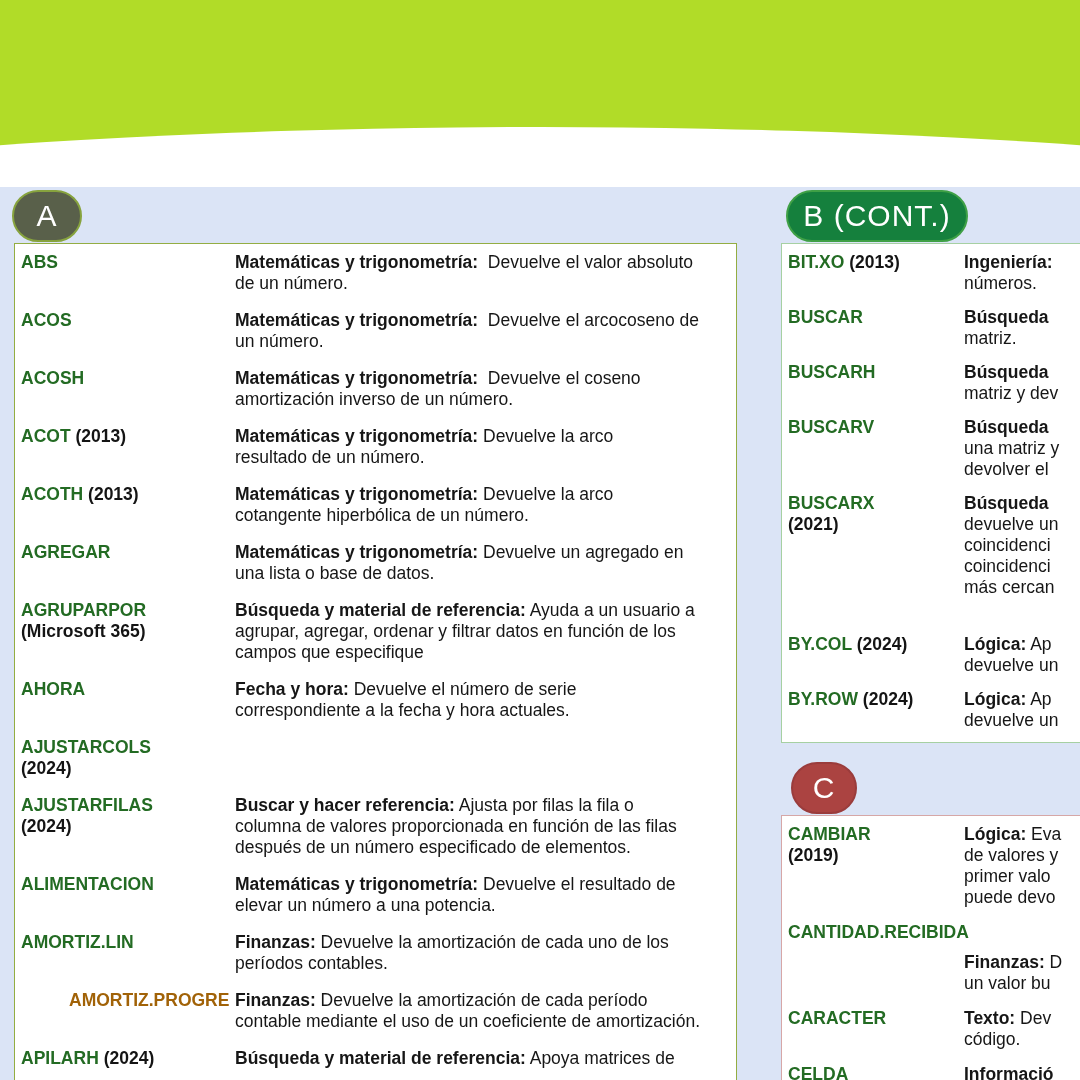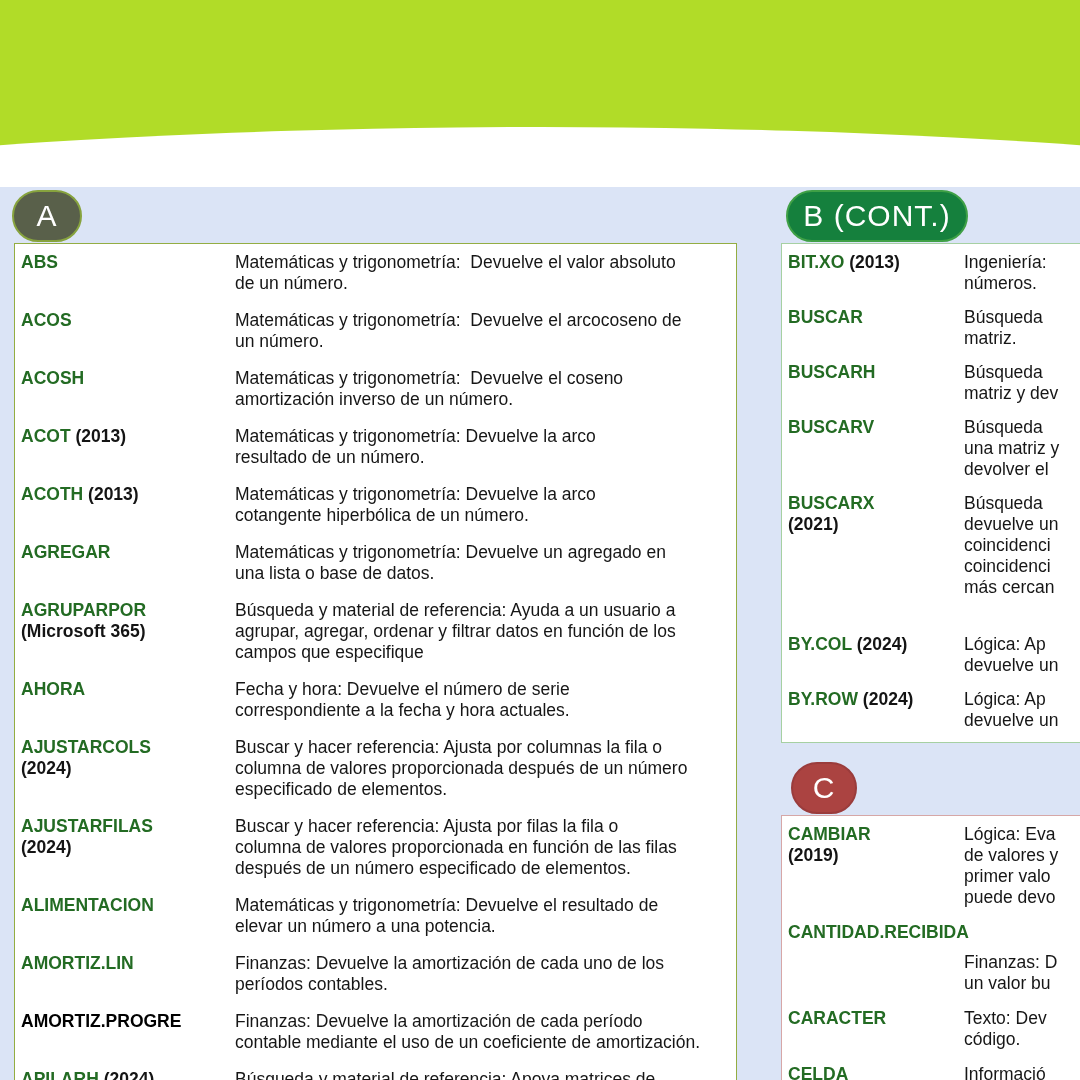--- a/index.html
+++ b/index.html
@@ -38,21 +38,21 @@
   .table-c .row{margin-bottom:14px;}
   .table-b .row:nth-child(6){margin-top:36px;}
   .row.stacked{display:block;}
   .row.stacked .desc-cell{margin-left:176px;margin-top:9px;}
   .fn-cell{font-weight:bold;font-size:17.5px;line-height:21px;color:#236b23;white-space:nowrap;}
   .fn-name{color:#236b23;}
   .fn-suffix{color:#141414;white-space:pre;}
   .fn-name2{display:block;color:#141414;}
   .desc-cell{min-width:0;}
   .desc-line{font-size:17.5px;line-height:21px;color:#161616;white-space:pre;}
-  .desc-cat{font-weight:normal;}
+  .desc-cat{font-weight:bold;}
 </style>
 </head>
 <body>
 
 <div class="page" style="background: rgb(219, 228, 246);">
 
   <div class="hero">
     <div class="hero-green" style="background: rgb(177, 220, 40);"></div>
     <div class="hero-curve"></div>
   </div>
@@ -141,25 +141,20 @@
     <div class="desc-cell">
       <div class="desc-line"><b class="desc-cat">Fecha y hora:</b><span class="desc-rest"> Devuelve el número de serie</span></div>
     <div class="desc-line">correspondiente a la fecha y hora actuales.</div>
           </div>
   </div>
         <div class="row">
     <div class="fn-cell">
       <span class="fn-name" style="color: rgb(35, 107, 35);">AJUSTARCOLS</span>
       <span class="fn-name2">(2024)</span>
     </div>
-    <div class="desc-cell">
-      <div class="desc-line"><b class="desc-cat">Buscar y hacer referencia:</b><span class="desc-rest"> Ajusta por columnas la fila o</span></div>
-    <div class="desc-line">columna de valores proporcionada después de un número</div>
-            <div class="desc-line">especificado de elementos.</div>
-          </div>
   </div>
         <div class="row">
     <div class="fn-cell">
       <span class="fn-name" style="color: rgb(35, 107, 35);">AJUSTARFILAS</span>
       <span class="fn-name2">(2024)</span>
     </div>
     <div class="desc-cell">
       <div class="desc-line"><b class="desc-cat">Buscar y hacer referencia:</b><span class="desc-rest"> Ajusta por filas la fila o</span></div>
     <div class="desc-line">columna de valores proporcionada en función de las filas</div>
             <div class="desc-line">después de un número especificado de elementos.</div>
@@ -180,21 +175,21 @@
       <span class="fn-name" style="color: rgb(35, 107, 35);">AMORTIZ.LIN</span>
       
     </div>
     <div class="desc-cell">
       <div class="desc-line"><b class="desc-cat">Finanzas:</b><span class="desc-rest"> Devuelve la amortización de cada uno de los</span></div>
     <div class="desc-line">períodos contables.</div>
           </div>
   </div>
         <div class="row">
     <div class="fn-cell">
-      <span class="fn-name" style="color: #000000;">AMORTIZ.PROGRE</span>
+      <span class="fn-name" style="color: #a16207; margin-left: 48px;">AMORTIZ.PROGRE</span>
       
     </div>
     <div class="desc-cell">
       <div class="desc-line"><b class="desc-cat">Finanzas:</b><span class="desc-rest"> Devuelve la amortización de cada período</span></div>
     <div class="desc-line">contable mediante el uso de un coeficiente de amortización.</div>
           </div>
   </div>
         <div class="row">
     <div class="fn-cell">
       <span class="fn-name" style="color: rgb(35, 107, 35);">APILARH</span><span class="fn-suffix"> (2024)</span>

